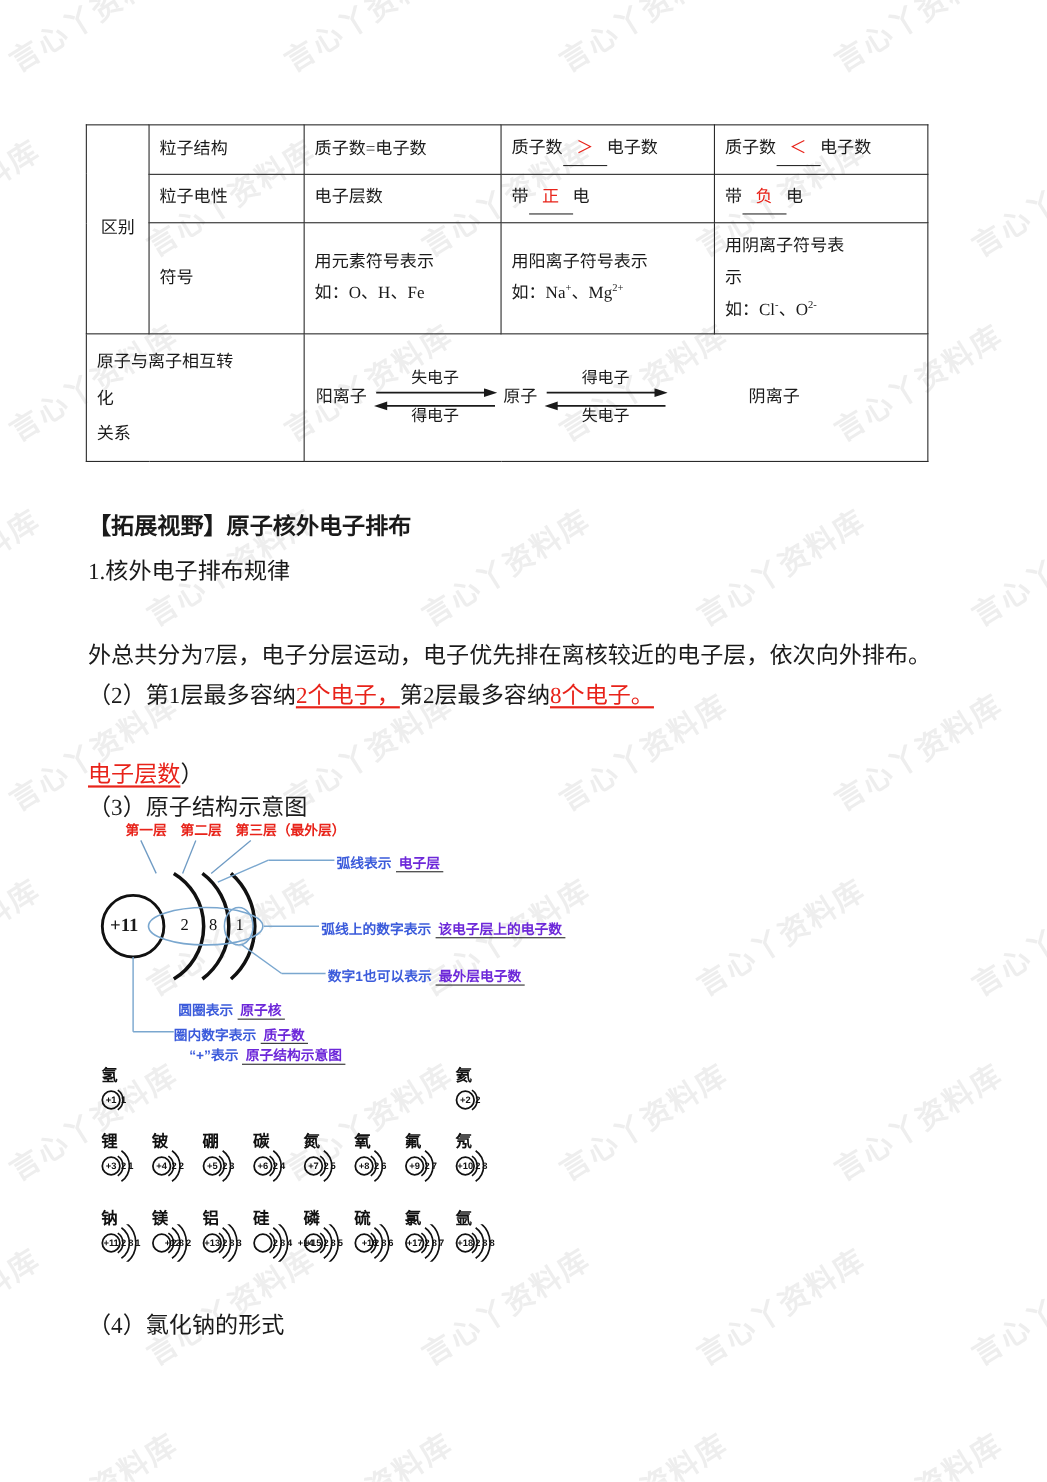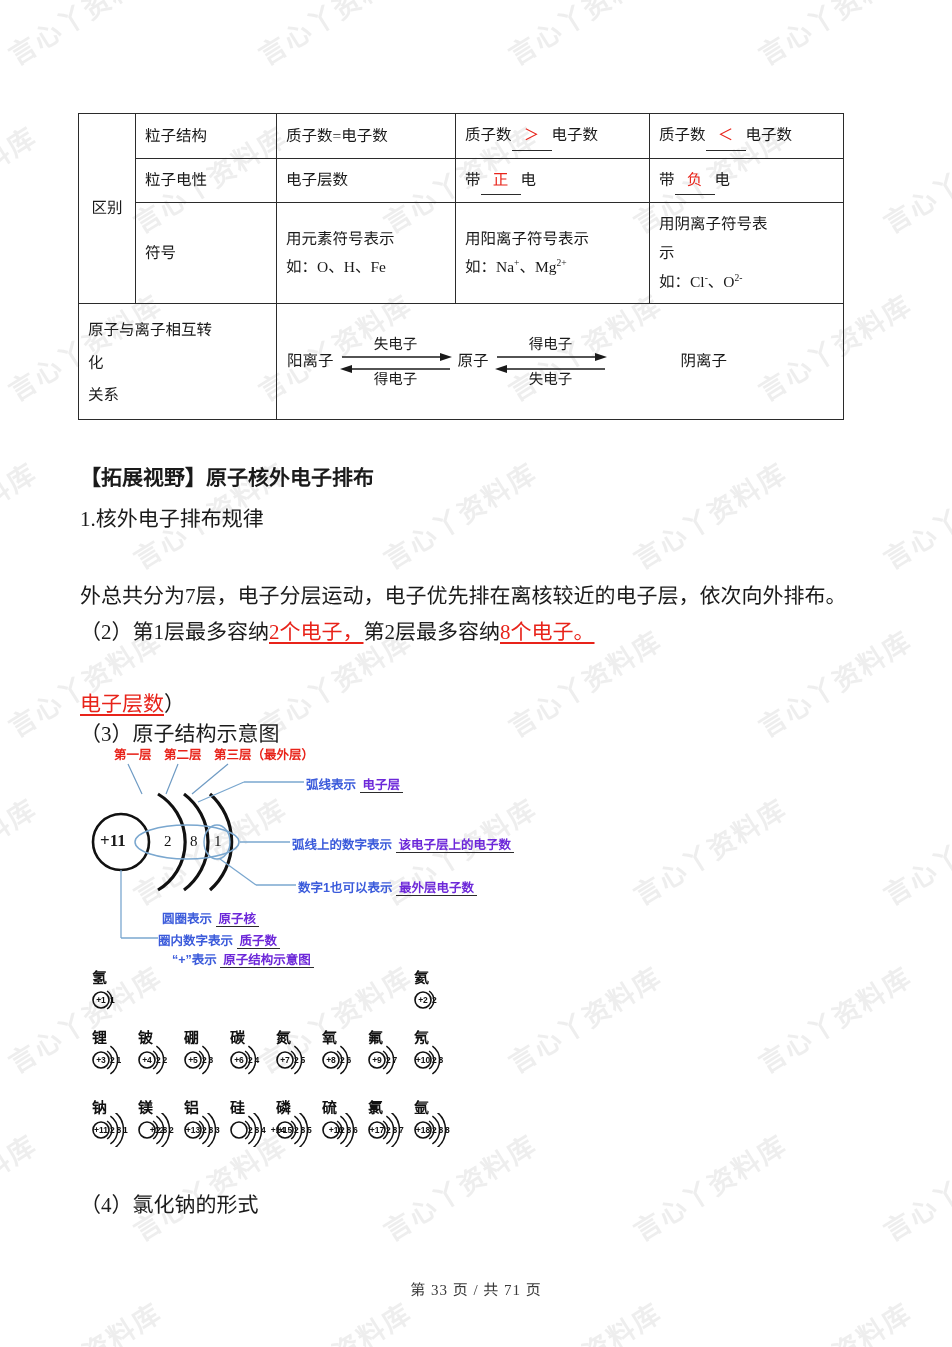--- a/index.html
+++ b/index.html
@@ -530,17 +530,14 @@
         </svg>
         <div class="chg" style="left: 2px; top: 29px; width: 18px;">+18</div>
         <div class="ecount" style="left: 20px; top: 29px;">2</div>
         <div class="ecount" style="left: 26.5px; top: 29px;">8</div>
         <div class="ecount" style="left: 33px; top: 29px;">8</div>
       </div>
     </div>
 
   <div class="para" style="left:80px;top:1186px;">（4）氯化钠的形式</div>
 
-  <div id="footer">
-    <span>第 33 页 / 共 71 页</span>
-  </div>
 
 </div>
 
 </body></html>

